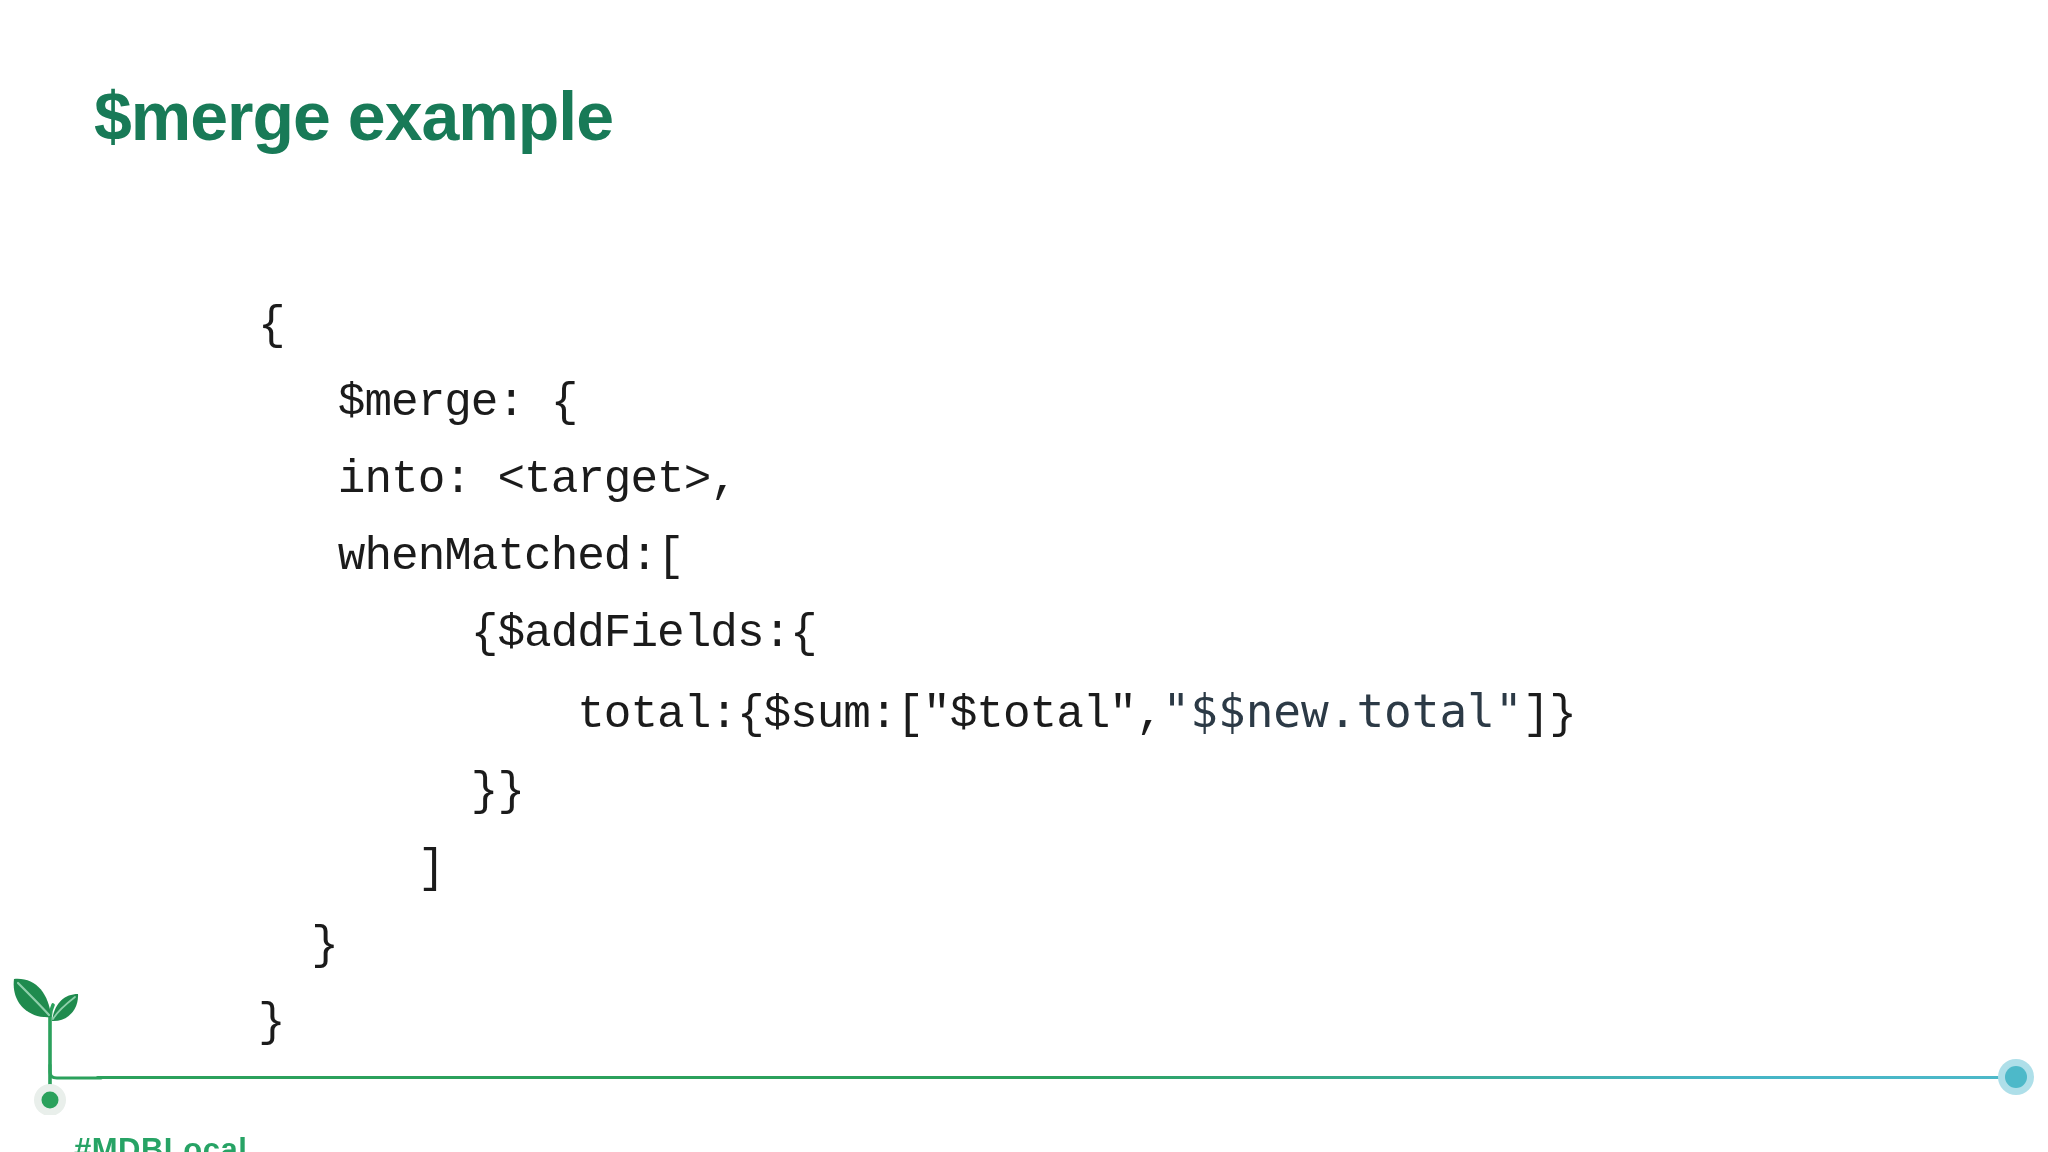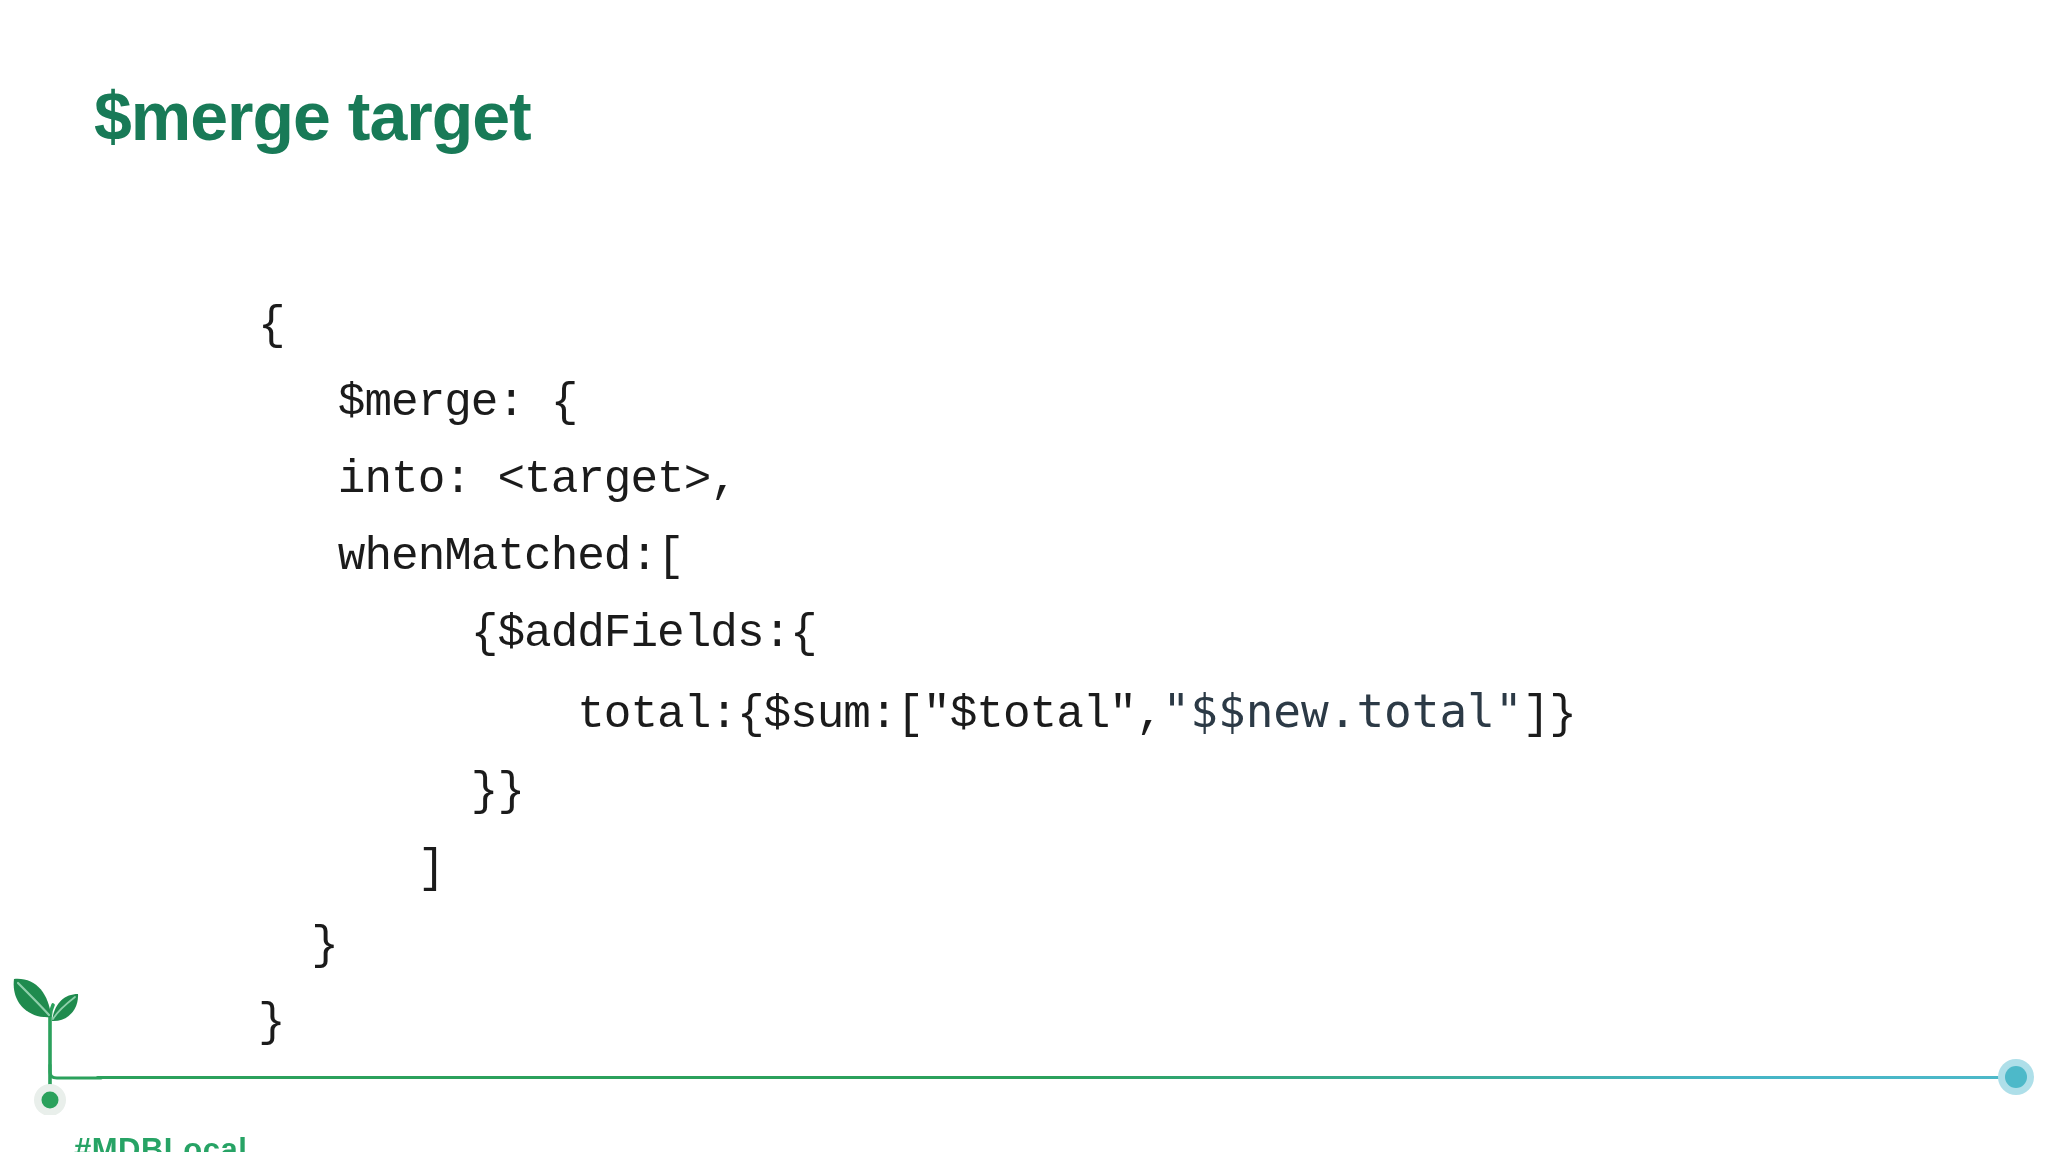--- a/index.html
+++ b/index.html
@@ -91,21 +91,21 @@
     font-weight: 700;
     letter-spacing: 0.5px;
     color: var(--hashtag-green, #27a365);
   }
 </style>
 </head>
 <body>
 
 <div class="slide">
 
-  <h1 class="slide-title">$merge target</h1>
+  <h1 class="slide-title">$merge example</h1>
 
   <pre class="code-block"><div><span>{</span></div><div><span>   $merge: {</span></div><div><span>   into: &lt;target&gt;,</span></div><div><span>   whenMatched:[</span></div><div><span>        {$addFields:{</span></div><div><span>            total:{$sum:["$total",</span><span class="seg-alt">"$$new.total"</span><span>]}</span></div><div><span>        }}</span></div><div><span>      ]</span></div><div><span>  }</span></div><div><span>}</span></div></pre>
 
   <svg class="sprout" viewBox="0 0 100 150" aria-hidden="true">
 
     <path d="M45,128 L45,54 C45,48 46,44 48,40" fill="none" stroke="#2ba15c" stroke-width="3.6" stroke-linecap="round"></path>
 
     <path d="M45,100 L45,107 Q45,113 52,113 L96,113" fill="none" stroke="#2ba15c" stroke-width="3" stroke-linecap="round"></path>
 
     <path d="M46,52 C44,28 30,12 9,14 C6,38 24,54 46,52 Z" fill="#1f8b4e"></path>

